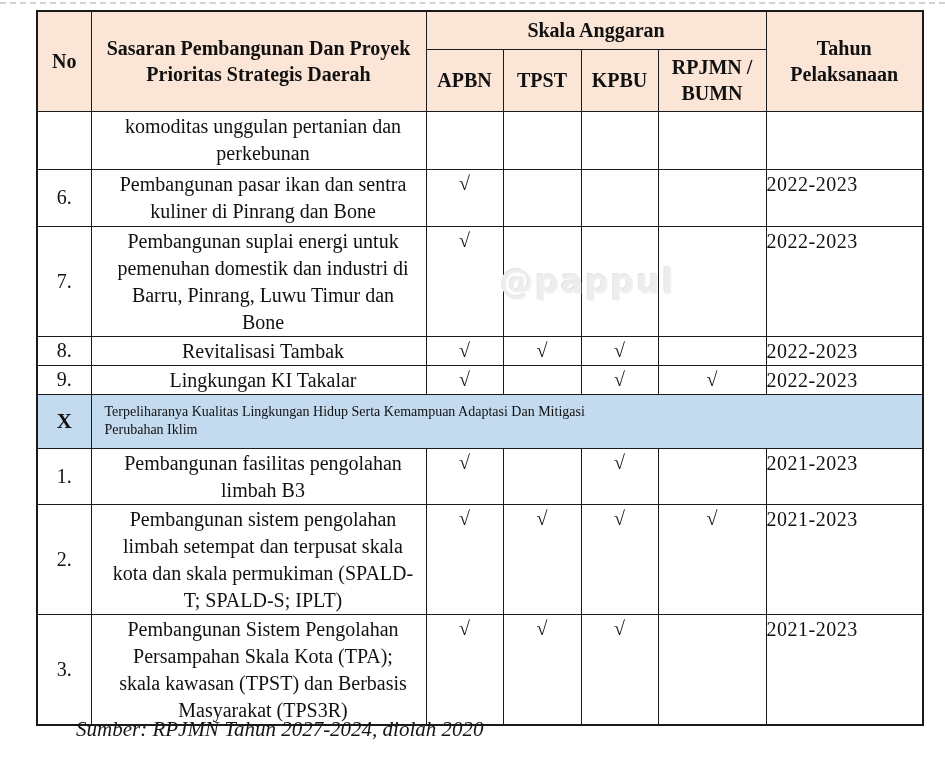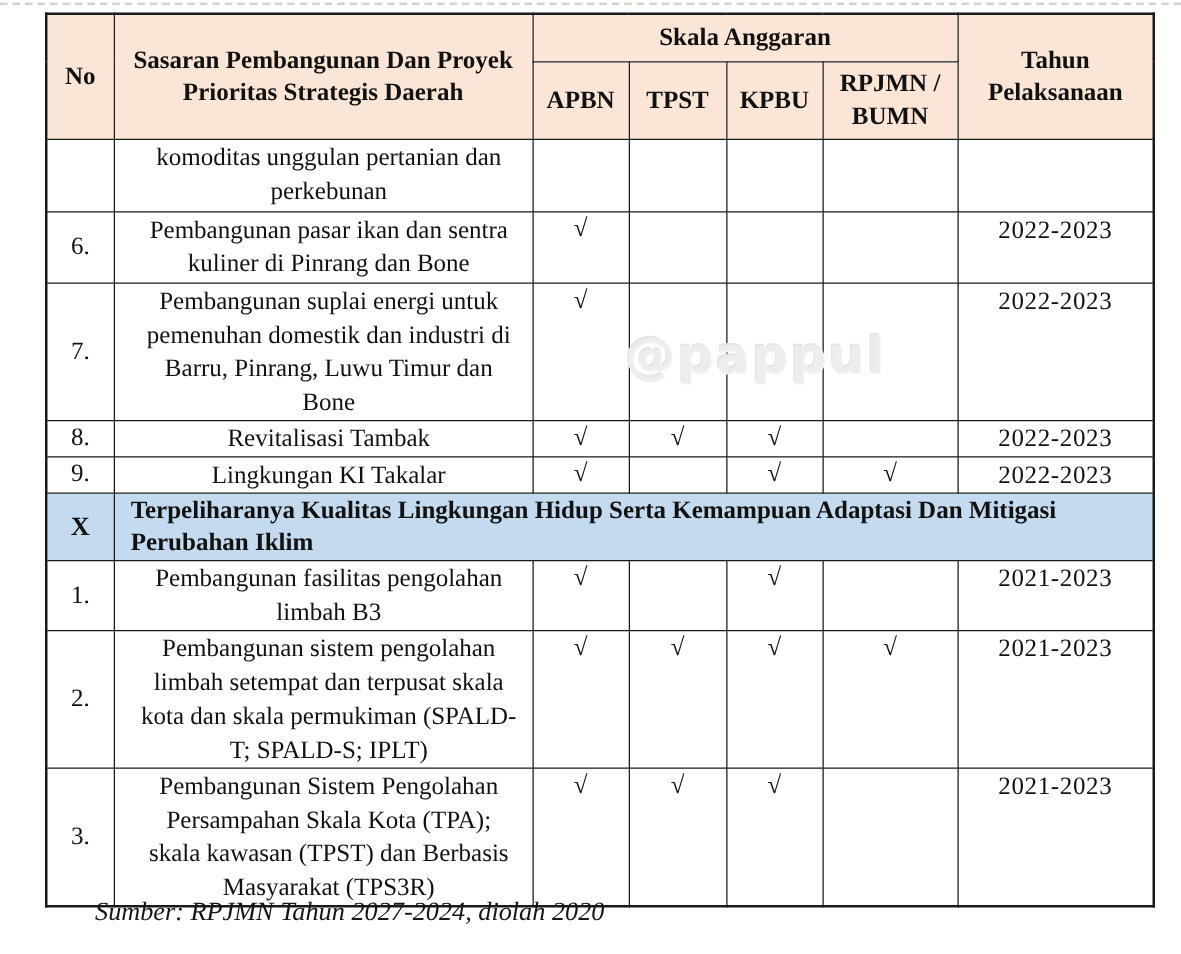--- a/index.html
+++ b/index.html
@@ -32,34 +32,34 @@
     text-align:center;vertical-align:middle;font-size:20px;
   }
   td.desc{
     text-align:center;vertical-align:top;font-size:20px;line-height:1.35;
     padding:1px 4px 0 13px;white-space:pre-line;
   }
   td.chk{
     text-align:center;vertical-align:top;font-size:20px;padding-top:2px;
   }
   td.yr{
-    text-align:center;vertical-align:top;font-size:20px;padding-top:3px;letter-spacing:0.5px;
+    text-align:left;vertical-align:top;font-size:20px;padding-top:3px;letter-spacing:0.5px;
   }
   tr.rh58{height:58px;} tr.rh57{height:57px;} tr.rh107{height:107px;}
   tr.rh28{height:28px;} tr.rh54{height:54px;} tr.rh55{height:55px;}
   tr.rh110{height:110px;}
   tr.section td{background:var(--section-bg);}
   td.sec-no{font-weight:bold;font-size:21px;text-align:center;vertical-align:middle;}
   td.sec-desc{
-    font-weight:bold;font-size:20px;line-height:1.32;vertical-align:middle;
+    font-weight:normal;font-size:14px;line-height:1.32;vertical-align:middle;
     padding:0 17px 0 13px;white-space:pre-line;text-align:left;
   }
   .watermark{
     position:absolute;left:500px;top:262px;
-    font-family:"DejaVu Sans", sans-serif;font-weight:bold;font-size:40px;
+    font-family:"DejaVu Sans", sans-serif;font-weight:bold;font-size:33px;
     color:#ededeb;letter-spacing:2px;
     text-shadow:1px 1px 0 #f7f7f5, -1px -1px 0 #e4e4e2;
     pointer-events:none;
   }
   .source-note{
     position:absolute;left:76px;top:717px;
     font-style:italic;font-size:21px;color:#161616;
   }
 </style>
 </head>

